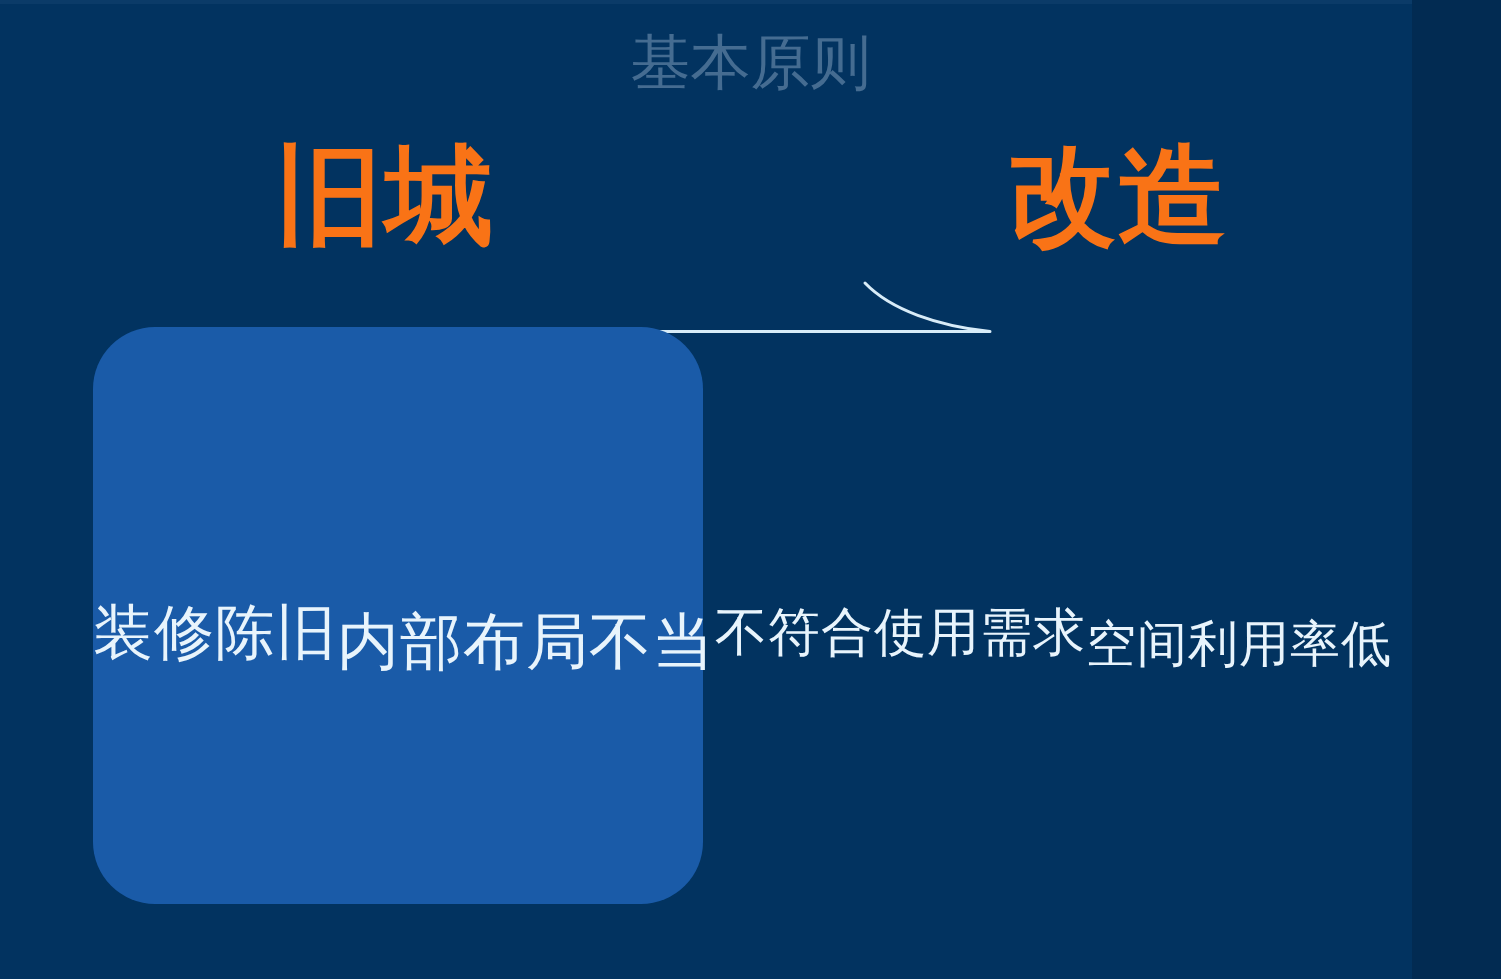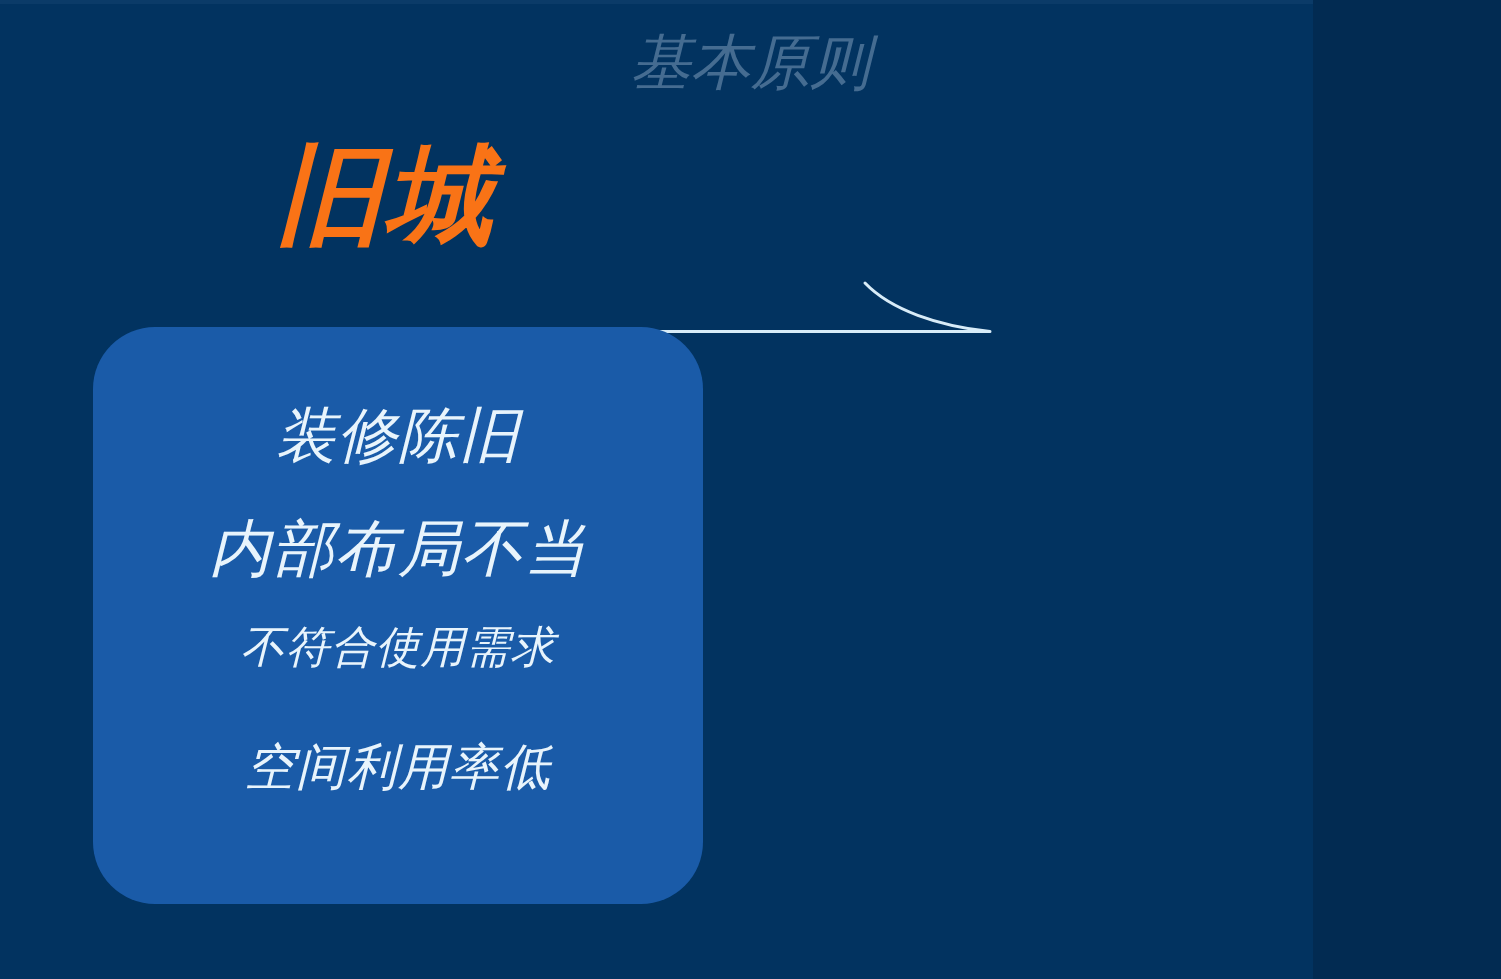--- a/index.html
+++ b/index.html
@@ -2,26 +2,25 @@
 <html><head>
 <meta charset="utf-8">
 <style>
   html, body {
     margin: 0;
     padding: 0;
     background: #022B52;
   }
   #stage {
     position: relative;
-    width: 1313px;
+    width: 1412px;
     height: 979px;
     overflow: hidden;
     background: #023360;
     font-family: "Liberation Sans", "DejaVu Sans", sans-serif;
-    font-style: italic;
     -webkit-font-smoothing: antialiased;
   }
   
   #top-band {
     position: absolute;
     left: 0; top: 0;
     width: 1501px;
     height: 4px;
     background: #0b3b68;
   }
@@ -72,39 +71,39 @@
   
   .card {
     position: absolute;
     top: 327px;
     width: 610px;
     height: 577px;
     background: #1A5BA8;
     border-radius: 62px;
     box-sizing: border-box;
     display: flex;
-    flex-direction: column;
+    flex-direction: row;
     align-items: center;
     justify-content: flex-start;
     padding-top: 72px;
   }
   #card-left  { left: 93px; }
   #card-right { left: 805px; }
 
   .card-line {
     color: #E8F4FC;
     font-weight: 400;
     white-space: nowrap;
     text-align: center;
     letter-spacing: 1px;
   }
   
   .card-line.s1 { font-size: 60px; line-height: 74px; margin-bottom: 38px; }
   .card-line.s2 { font-size: 62px; line-height: 76px; margin-bottom: 20px; }
-  .card-line.s3 { font-size: 44px; line-height: 80px; margin-bottom: 40px; }
+  .card-line.s3 { font-size: 52px; line-height: 80px; margin-bottom: 40px; }
   .card-line.s4 { font-size: 50px; line-height: 80px; margin-bottom: 16px; }
 </style>
 </head>
 <body>
 
 <div id="stage">
 
   <div id="top-band"></div>
 
   <div id="eyebrow">基本原则</div>
@@ -113,20 +112,21 @@
 
     <div class="big-title" id="title-left">旧城</div>
 
     <div id="arrow-wrap">
       <svg width="492" height="80" viewBox="0 0 492 80" fill="none" xmlns="http://www.w3.org/2000/svg">
         <line x1="0" y1="63.5" x2="482" y2="63.5" stroke="#D8ECF8" stroke-width="3"></line>
         <path d="M357 15 C 383 42, 430 58, 482 63.5" stroke="#D8ECF8" stroke-width="3" fill="none" stroke-linecap="round"></path>
       </svg>
     </div>
 
+    <div class="big-title" id="title-right">改造</div>
   </div>
 
   <div class="card" id="card-left">
     <div class="card-line s1">装修陈旧</div>
     <div class="card-line s2">内部布局不当</div>
     <div class="card-line s3">不符合使用需求</div>
     <div class="card-line s4">空间利用率低</div>
   </div>
 
 

